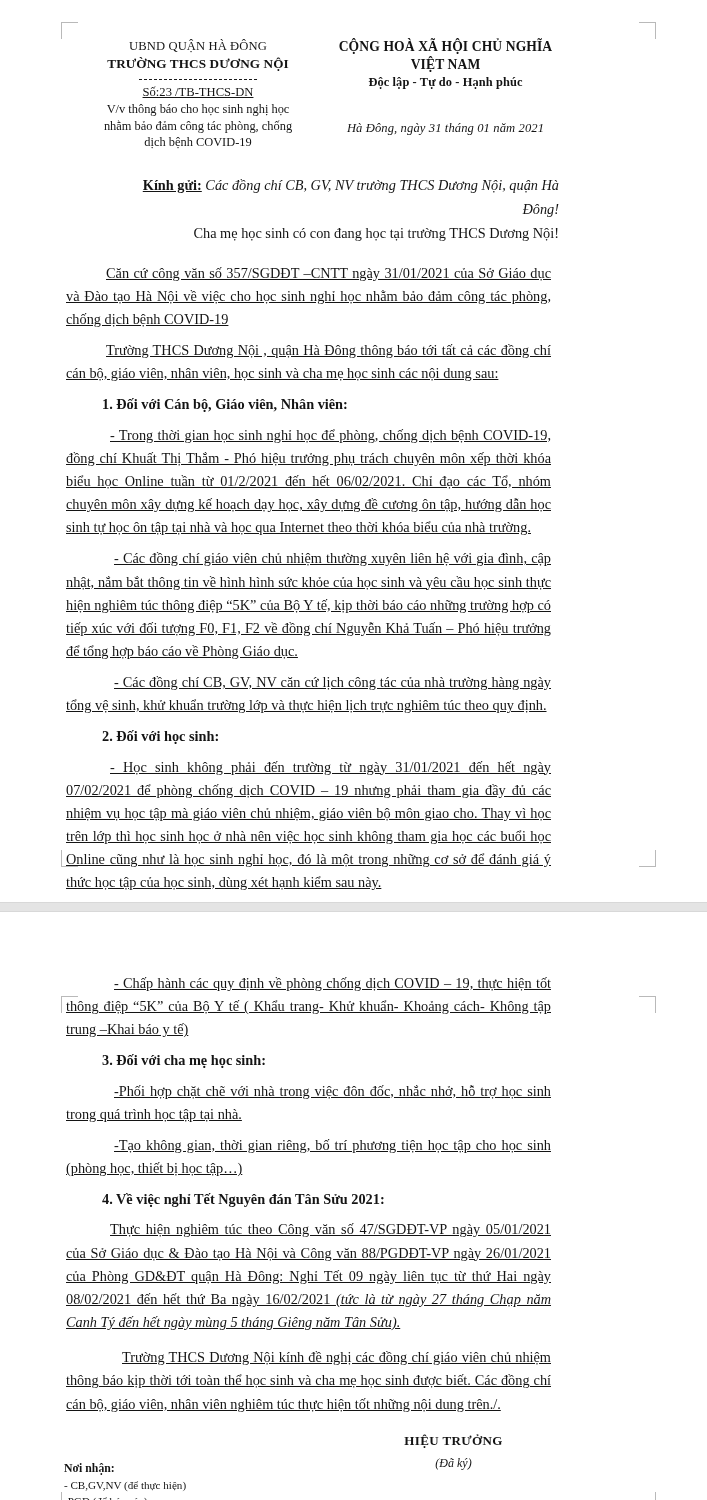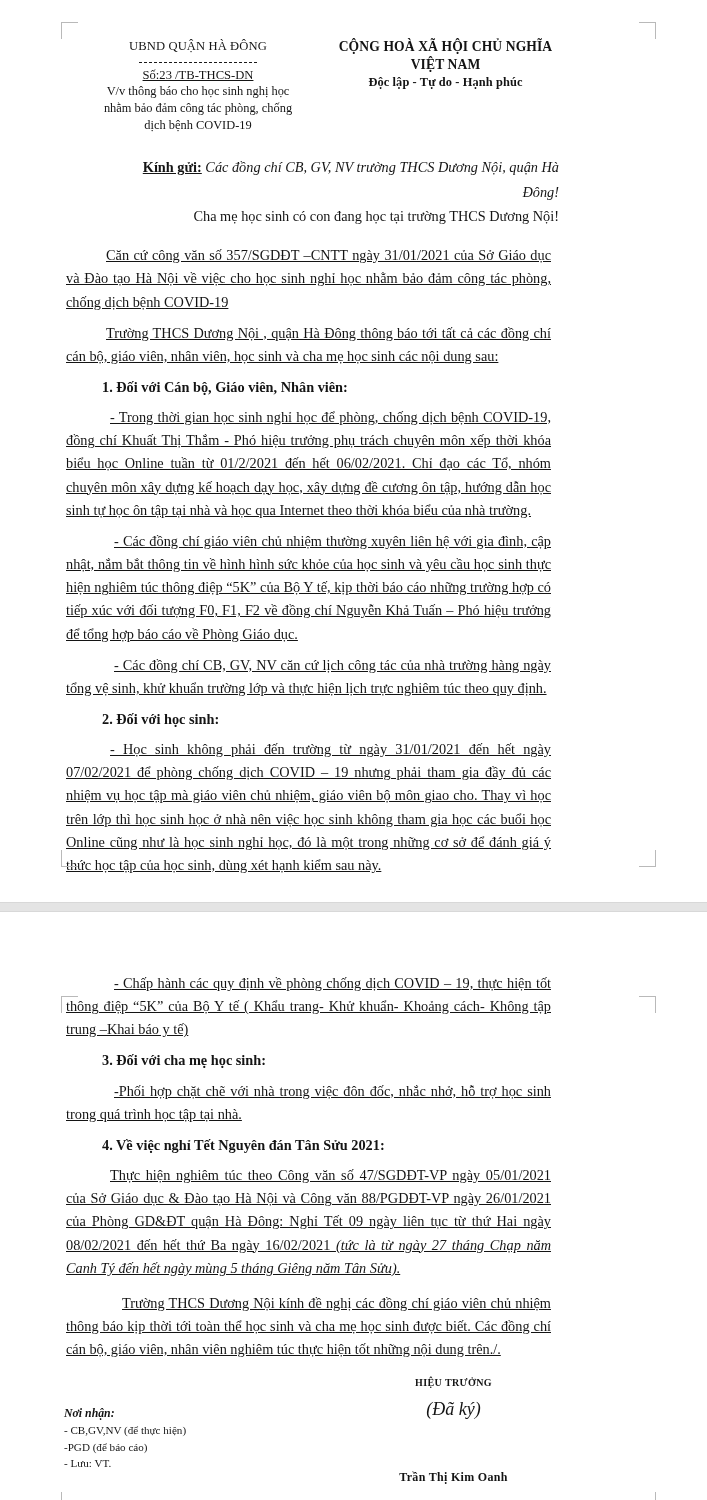--- a/index.html
+++ b/index.html
@@ -161,37 +161,36 @@
     padding: 0 6px;
     position: relative;
   }
   .recipients {
     width: 300px;
     font-size: 11.1px;
     line-height: 1.45;
     padding-top: 30px;
   }
   .recipients .rtitle {
-    font-style: italic;
     font-weight: bold;
     font-size: 11.8px;
   }
   .sigbox {
     flex: 1;
     text-align: center;
     padding-right: 10px;
   }
   .sig-title {
     font-weight: bold;
-    font-size: 10px;
+    font-size: 13px;
     letter-spacing: .4px;
   }
   .sig-note {
     font-style: italic;
-    font-size: 18px;
+    font-size: 12px;
     margin-top: 3px;
   }
   .sig-name {
     font-weight: bold;
     font-size: 12px;
     letter-spacing: .3px;
     margin-top: 44px;
   }
 </style>
 </head>
@@ -201,29 +200,31 @@
 
   <div class="page page-1 p1">
     <span class="crop tl"></span>
     <span class="crop tr"></span>
     <span class="crop bl"></span>
     <span class="crop br"></span>
 
     <div class="header">
       <div class="hdr-left">
         <div class="org-line">UBND QUẬN HÀ ĐÔNG</div>
+        <div class="org-line bold">TRƯỜNG THCS DƯƠNG NỘI</div>
         <div class="dashrule"></div>
         <div class="docnum">Số:23 /TB-THCS-DN</div>
         <div class="subject">V/v thông báo cho học sinh nghị học</div>
         <div class="subject">nhằm bảo đảm công tác phòng, chống</div>
         <div class="subject">dịch bệnh COVID-19</div>
       </div>
       <div class="hdr-right">
         <div class="nation">CỘNG HOÀ XÃ HỘI CHỦ NGHĨA VIỆT NAM</div>
         <div class="motto">Độc lập - Tự do - Hạnh phúc</div>
+        <div class="place-date">Hà Đông, ngày 31  tháng 01  năm 2021</div>
       </div>
     </div>
 
     <div class="body">
 
       <div class="salute">
         <span class="kg">Kính gửi:</span><span class="it"> Các đồng chí CB, GV, NV trường THCS Dương Nội, quận Hà Đông!</span>
         <span class="line2">Cha mẹ học sinh có con đang học tại trường THCS Dương Nội!</span>
       </div>
 
@@ -247,20 +248,21 @@
     <span class="crop tr"></span>
     <span class="crop bl"></span>
     <span class="crop br"></span>
 
     <div class="body" style="margin-top:60px">
 
       <p class="para dash2">- Chấp hành các quy định về phòng chống dịch COVID – 19, thực hiện tốt thông điệp “5K” của Bộ Y tế ( Khẩu trang- Khử khuẩn- Khoảng cách- Không tập trung –Khai báo y tế)</p>
 
       <p class="heading gapped">3. Đối với cha mẹ học sinh:</p>
       <p class="para dash2 gapped">-Phối hợp chặt chẽ với nhà trong việc đôn đốc, nhắc nhở, hỗ trợ học sinh trong quá trình học tập tại nhà.</p>
+      <p class="para dash2 gapped">-Tạo không gian, thời gian riêng, bố trí phương tiện học tập cho học sinh (phòng học, thiết bị học tập…)</p>
 
       <p class="heading gapped">4. Về việc nghỉ Tết Nguyên đán Tân Sửu 2021:</p>
       <p class="para dash gapped"><span>Thực hiện nghiêm túc theo Công văn số 47/SGDĐT-VP ngày  05/01/2021 của Sở Giáo dục &amp; Đào tạo Hà Nội và Công văn  88/PGDĐT-VP ngày 26/01/2021 của  Phòng GD&amp;ĐT quận Hà Đông: Nghỉ Tết 09 ngày liên tục từ thứ Hai ngày 08/02/2021 đến hết thứ Ba ngày  16/02/2021 </span><span class="it">(tức là từ ngày 27 tháng Chạp năm Canh Tý đến hết ngày mùng 5 tháng Giêng năm Tân Sửu).</span></p>
 
       <p class="para gapped" style="text-indent:56px; margin-top:12px">Trường THCS Dương Nội kính đề nghị các đồng chí giáo viên chủ nhiệm thông báo kịp thời tới toàn thể học sinh và cha mẹ học sinh được biết. Các đồng chí cán bộ, giáo viên, nhân viên nghiêm túc thực hiện tốt những nội dung trên./.</p>
 
       <div class="sig-wrap">
         <div class="recipients">
           <div class="rtitle">Nơi nhận:</div>
           <div>- CB,GV,NV (để thực hiện)</div>

